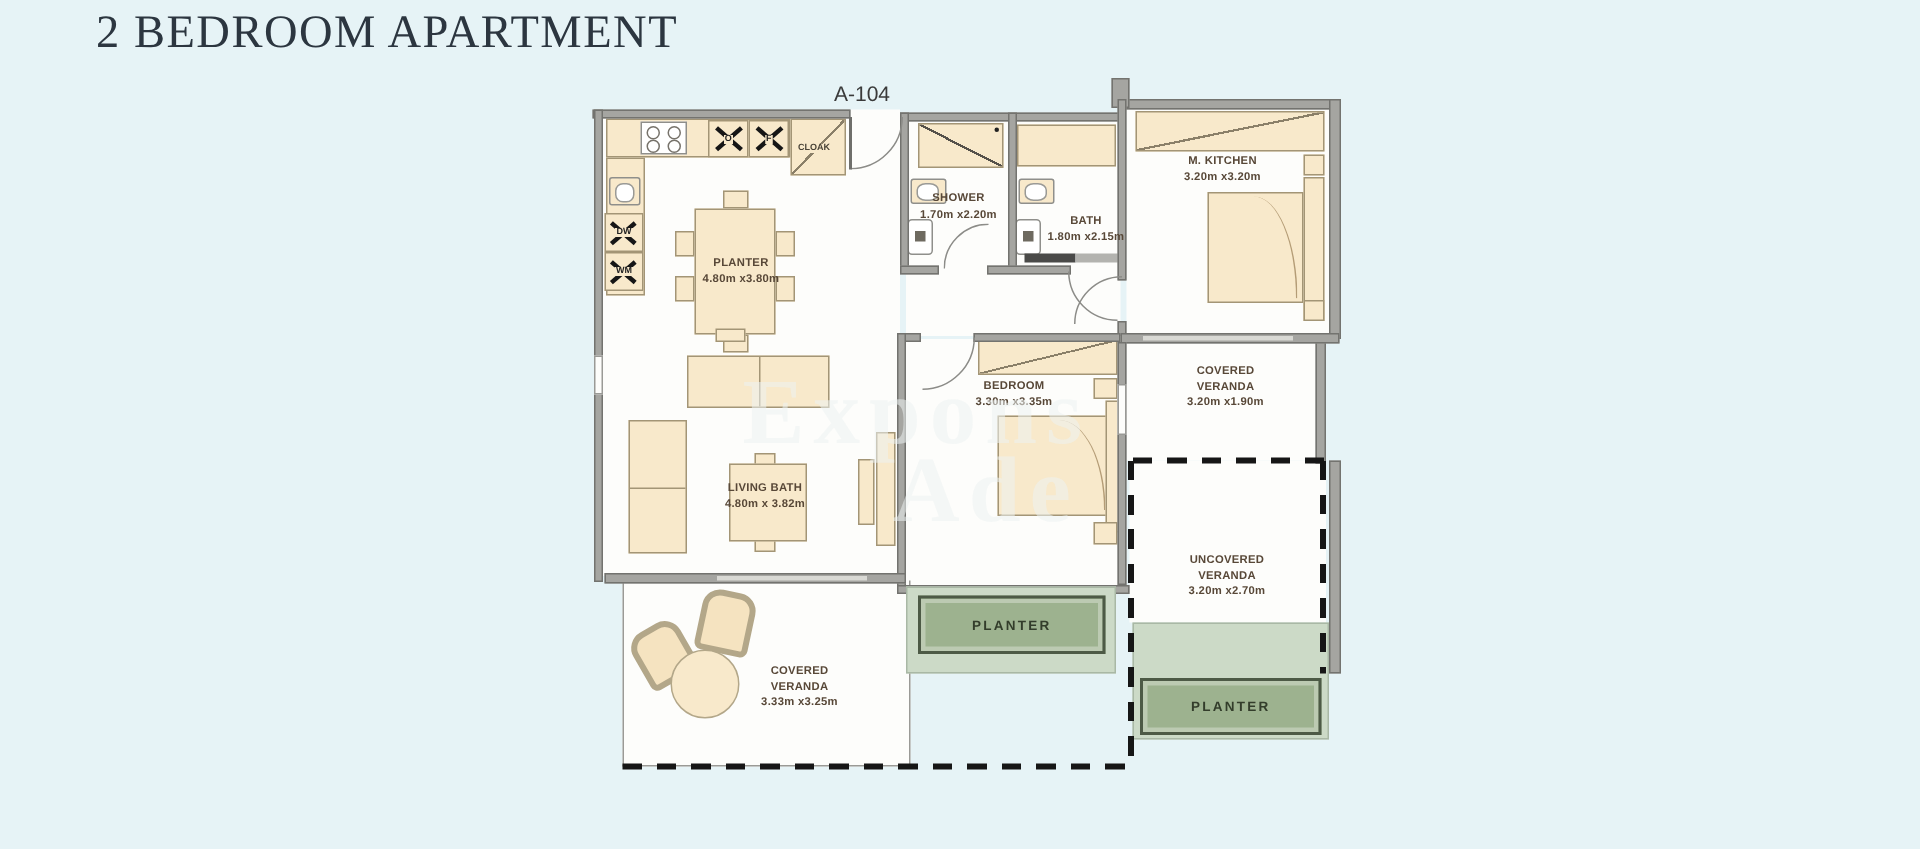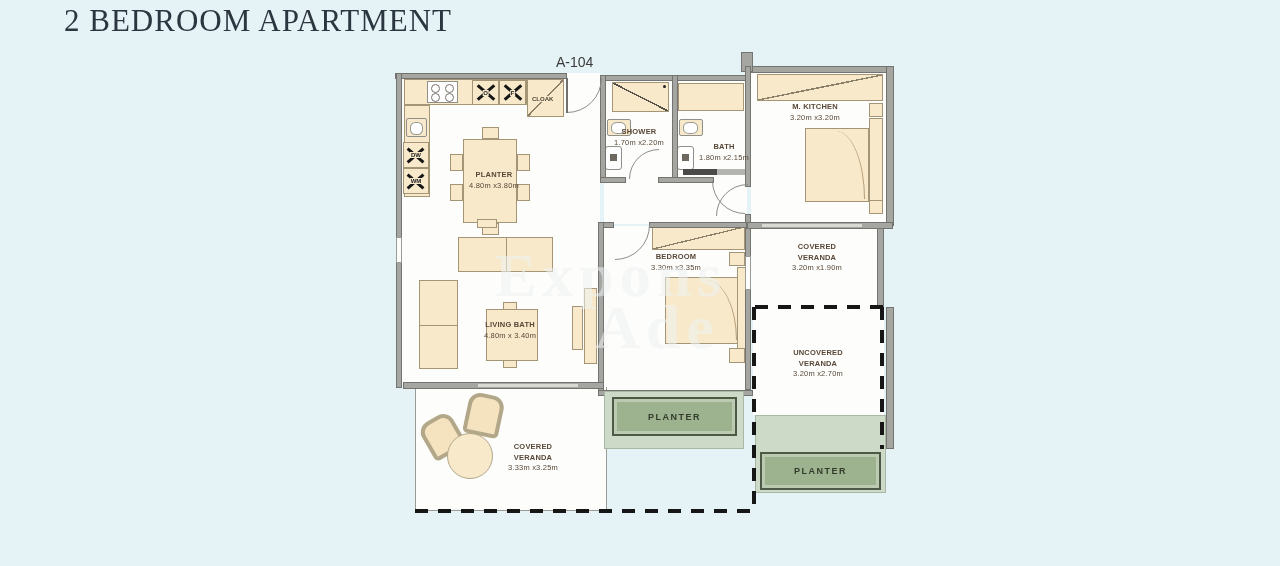--- a/index.html
+++ b/index.html
@@ -25,21 +25,21 @@
   .sink::after{content:"";position:absolute;left:15%;top:15%;width:60%;height:65%;background:#fff;border:1px solid #9a9a96;border-radius:40%;}
   .dot4{position:absolute;width:7px;height:7px;border:1px solid #77736b;border-radius:50%;background:#fff;}
   
   .xb{position:absolute;box-sizing:border-box;background:#f8e9cb;border:1px solid #a39576;}
   .xb::before,.xb::after{content:"";position:absolute;left:6%;right:6%;top:50%;height:3px;margin-top:-1.5px;background:#161616;}
   .xb::before{transform:rotate(41deg);}
   .xb::after{transform:rotate(-41deg);}
   .xb span{position:absolute;left:50%;top:50%;transform:translate(-50%,-50%);background:#f8e9cb;font:700 6px/1 "Liberation Sans",sans-serif;color:#222;padding:0 1px;z-index:2;}
   
   .lbl{position:absolute;text-align:center;color:#584838;font:700 7.5px/1.4 "Liberation Sans",sans-serif;letter-spacing:.2px;z-index:30;}
-  .lbl .dims{font-weight:400;color:#584838;}
+  .lbl .dims{font-weight:700;color:#584838;}
   
   .arc{position:absolute;box-sizing:border-box;border:1.3px solid #8c8c88;border-radius:50%;background:transparent;z-index:6;}
   .q-br{clip-path:inset(50% 0 0 50%);}
   .q-bl{clip-path:inset(50% 50% 0 0);}
   .q-tl{clip-path:inset(0 50% 50% 0);}
   .leafV{position:absolute;width:2px;background:#6f6f6b;z-index:6;}
   
   .dashH{position:absolute;height:4px;background:repeating-linear-gradient(90deg,#161616 0 13px,transparent 13px 23px);z-index:25;}
   .dashV{position:absolute;width:4px;background:repeating-linear-gradient(180deg,#161616 0 13px,transparent 13px 23px);z-index:25;}
   
@@ -193,21 +193,21 @@
 <div class="dashV" style="left:752px;top:307px;height:206px"></div>
 <div class="dashH" style="left:755px;top:305px;width:128px"></div>
 <div class="dashV" style="left:880px;top:307px;height:142px"></div>
 
 <div class="lbl" style="left:451px;top:170px;width:86px">
   <div>PLANTER</div>
   <div class="dims">4.80m x3.80m</div>
 </div>
 <div class="lbl" style="left:470px;top:320px;width:80px">
   <div>LIVING BATH</div>
-  <div class="dims">4.80m x 3.40m</div>
+  <div class="dims">4.80m x 3.82m</div>
 </div>
 <div class="lbl" style="left:775px;top:102px;width:80px">
   <div>M. KITCHEN</div>
   <div class="dims">3.20m x3.20m</div>
 </div>
 <div class="lbl" style="left:640px;top:252px;width:72px">
   <div>BEDROOM</div>
   <div class="dims">3.30m x3.35m</div>
 </div>
 <div class="lbl" style="left:608px;top:127px;width:62px">
@@ -215,21 +215,21 @@
   <div class="dims">1.70m x2.20m</div>
 </div>
 <div class="lbl" style="left:695px;top:142px;width:58px">
   <div>BATH</div>
   <div class="dims">1.80m x2.15m</div>
 </div>
 <div class="lbl" style="left:786px;top:242px;width:62px">
   <div>COVERED VERANDA</div>
   <div class="dims">3.20m x1.90m</div>
 </div>
-<div class="lbl" style="left:783px;top:348px;width:70px">
+<div class="lbl" style="left:783px;top:368px;width:70px">
   <div>UNCOVERED VERANDA</div>
   <div class="dims">3.20m x2.70m</div>
 </div>
 <div class="lbl" style="left:500px;top:442px;width:66px">
   <div>COVERED VERANDA</div>
   <div class="dims">3.33m x3.25m</div>
 </div>
 
 <div class="wm1" style="left:495px;top:240px">Expons</div>
 <div class="wm2" style="left:595px;top:292px">Ade</div>

